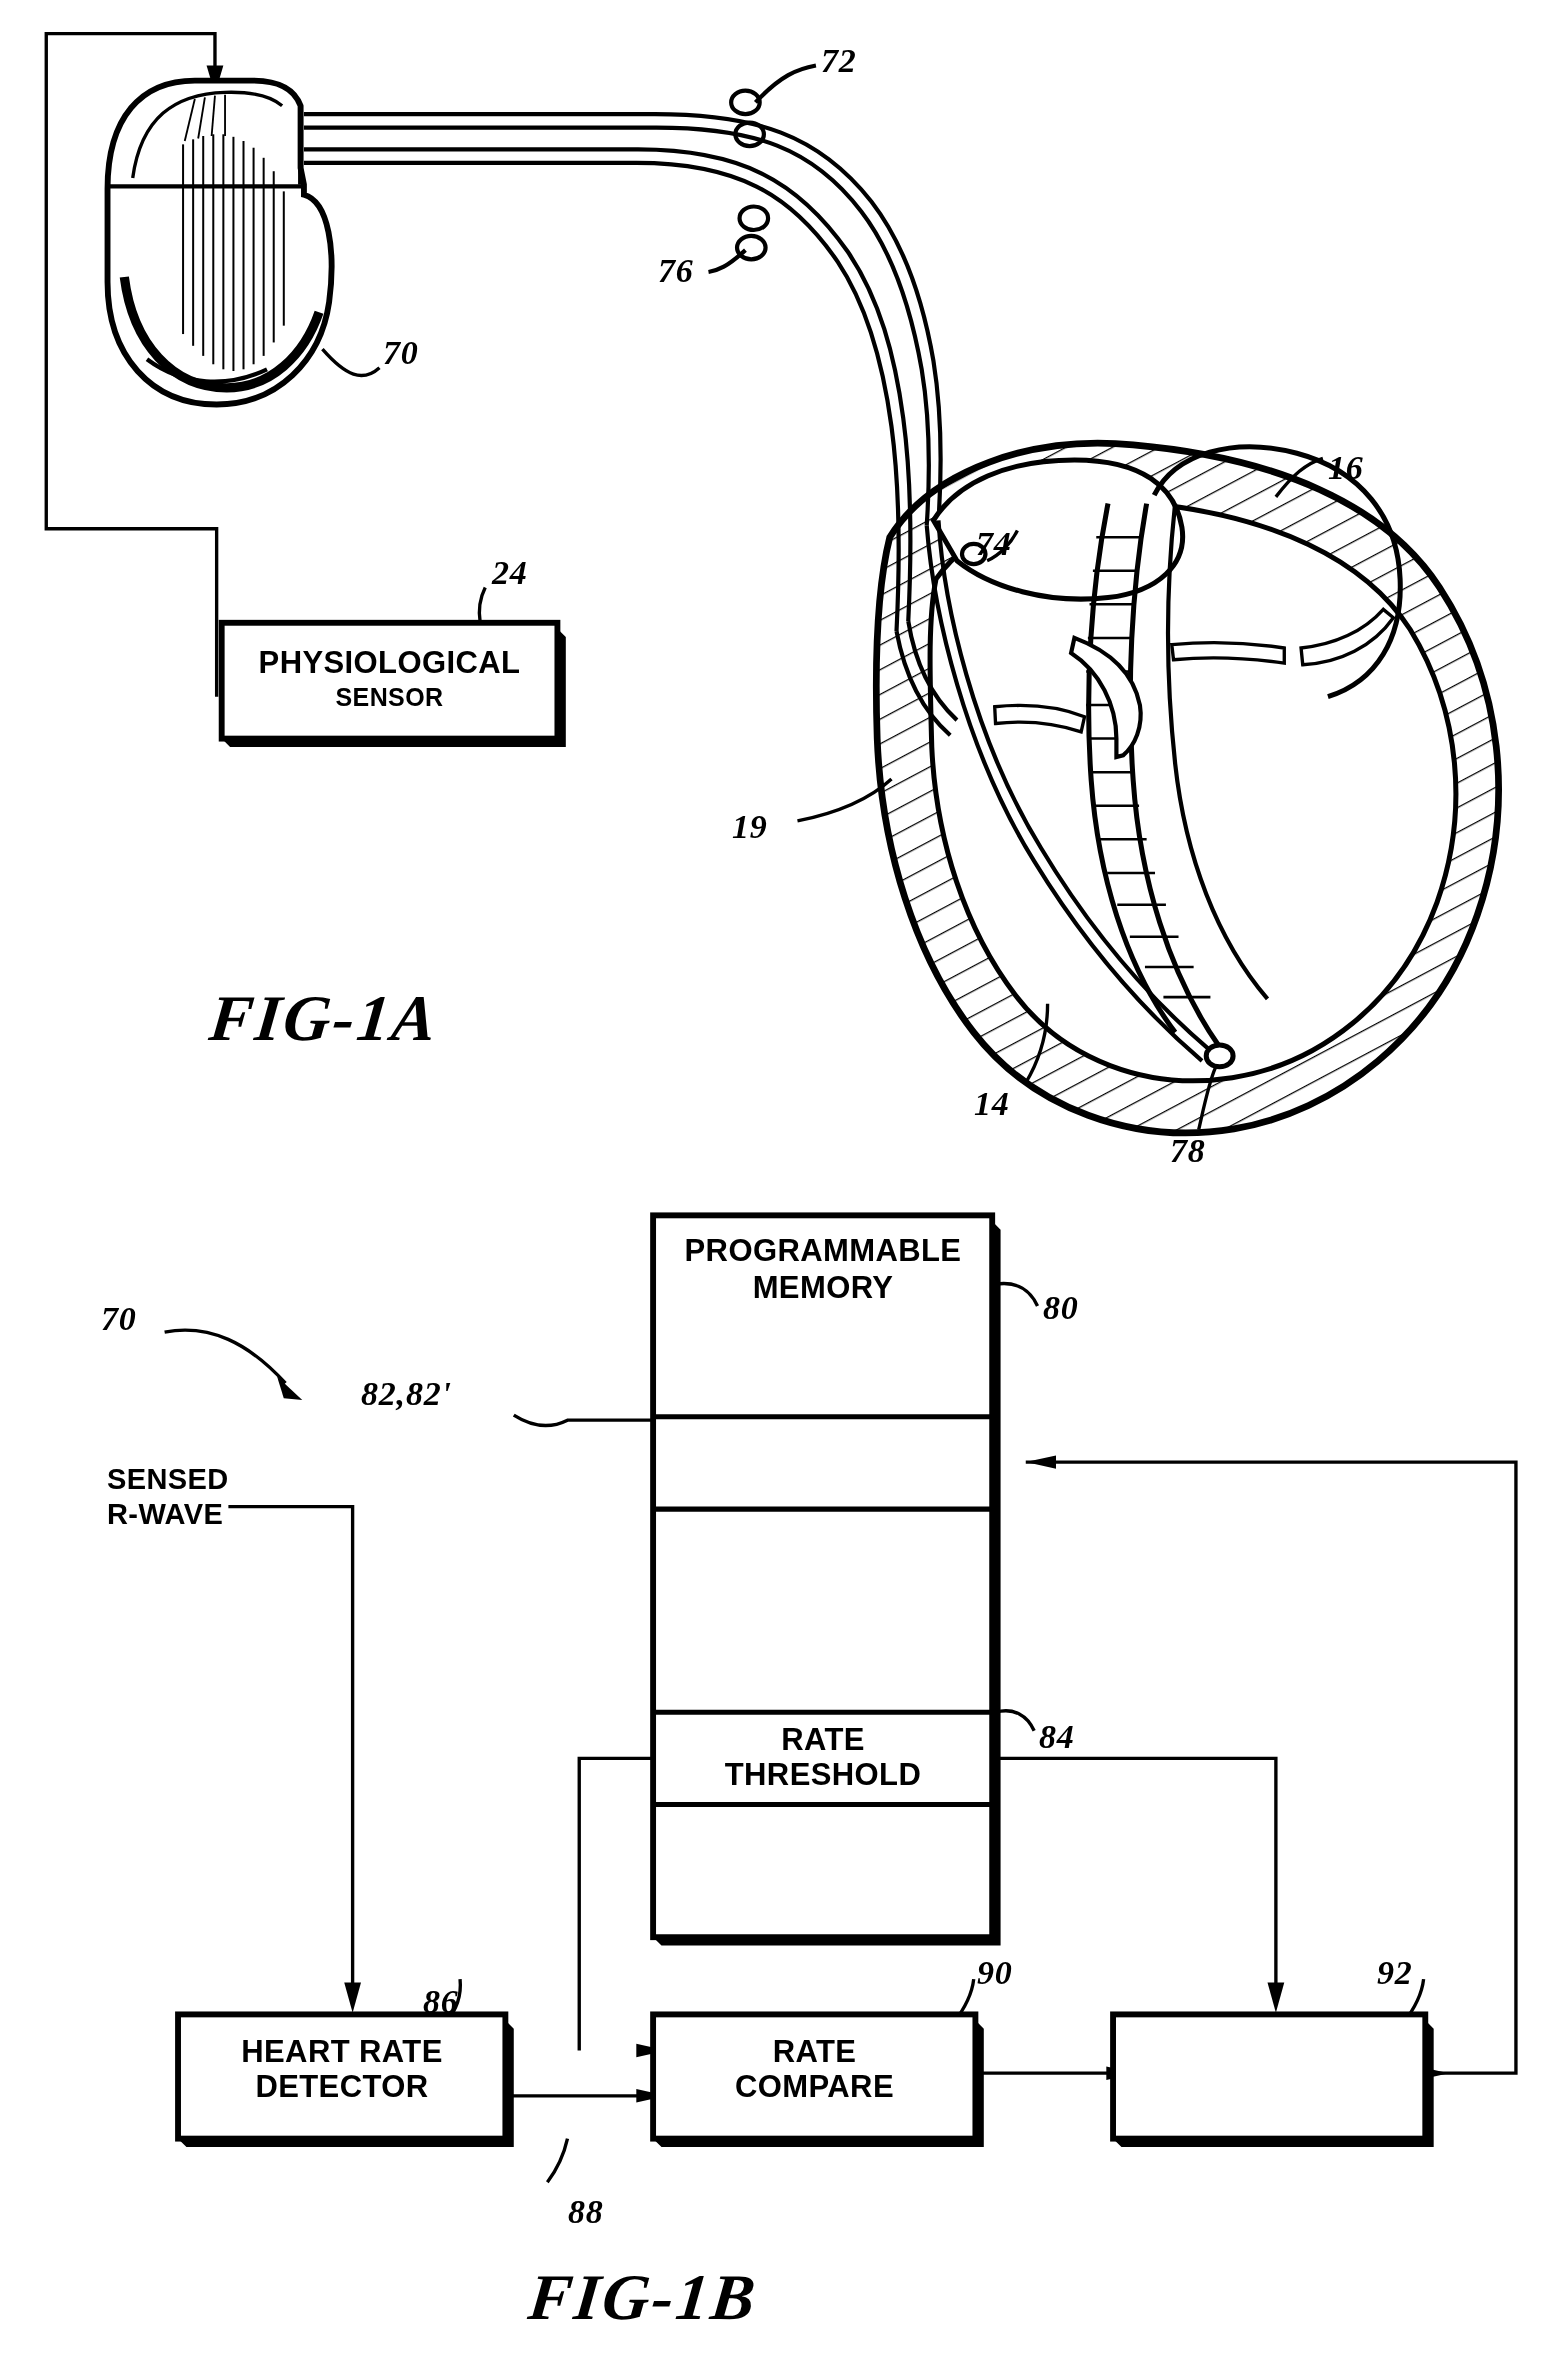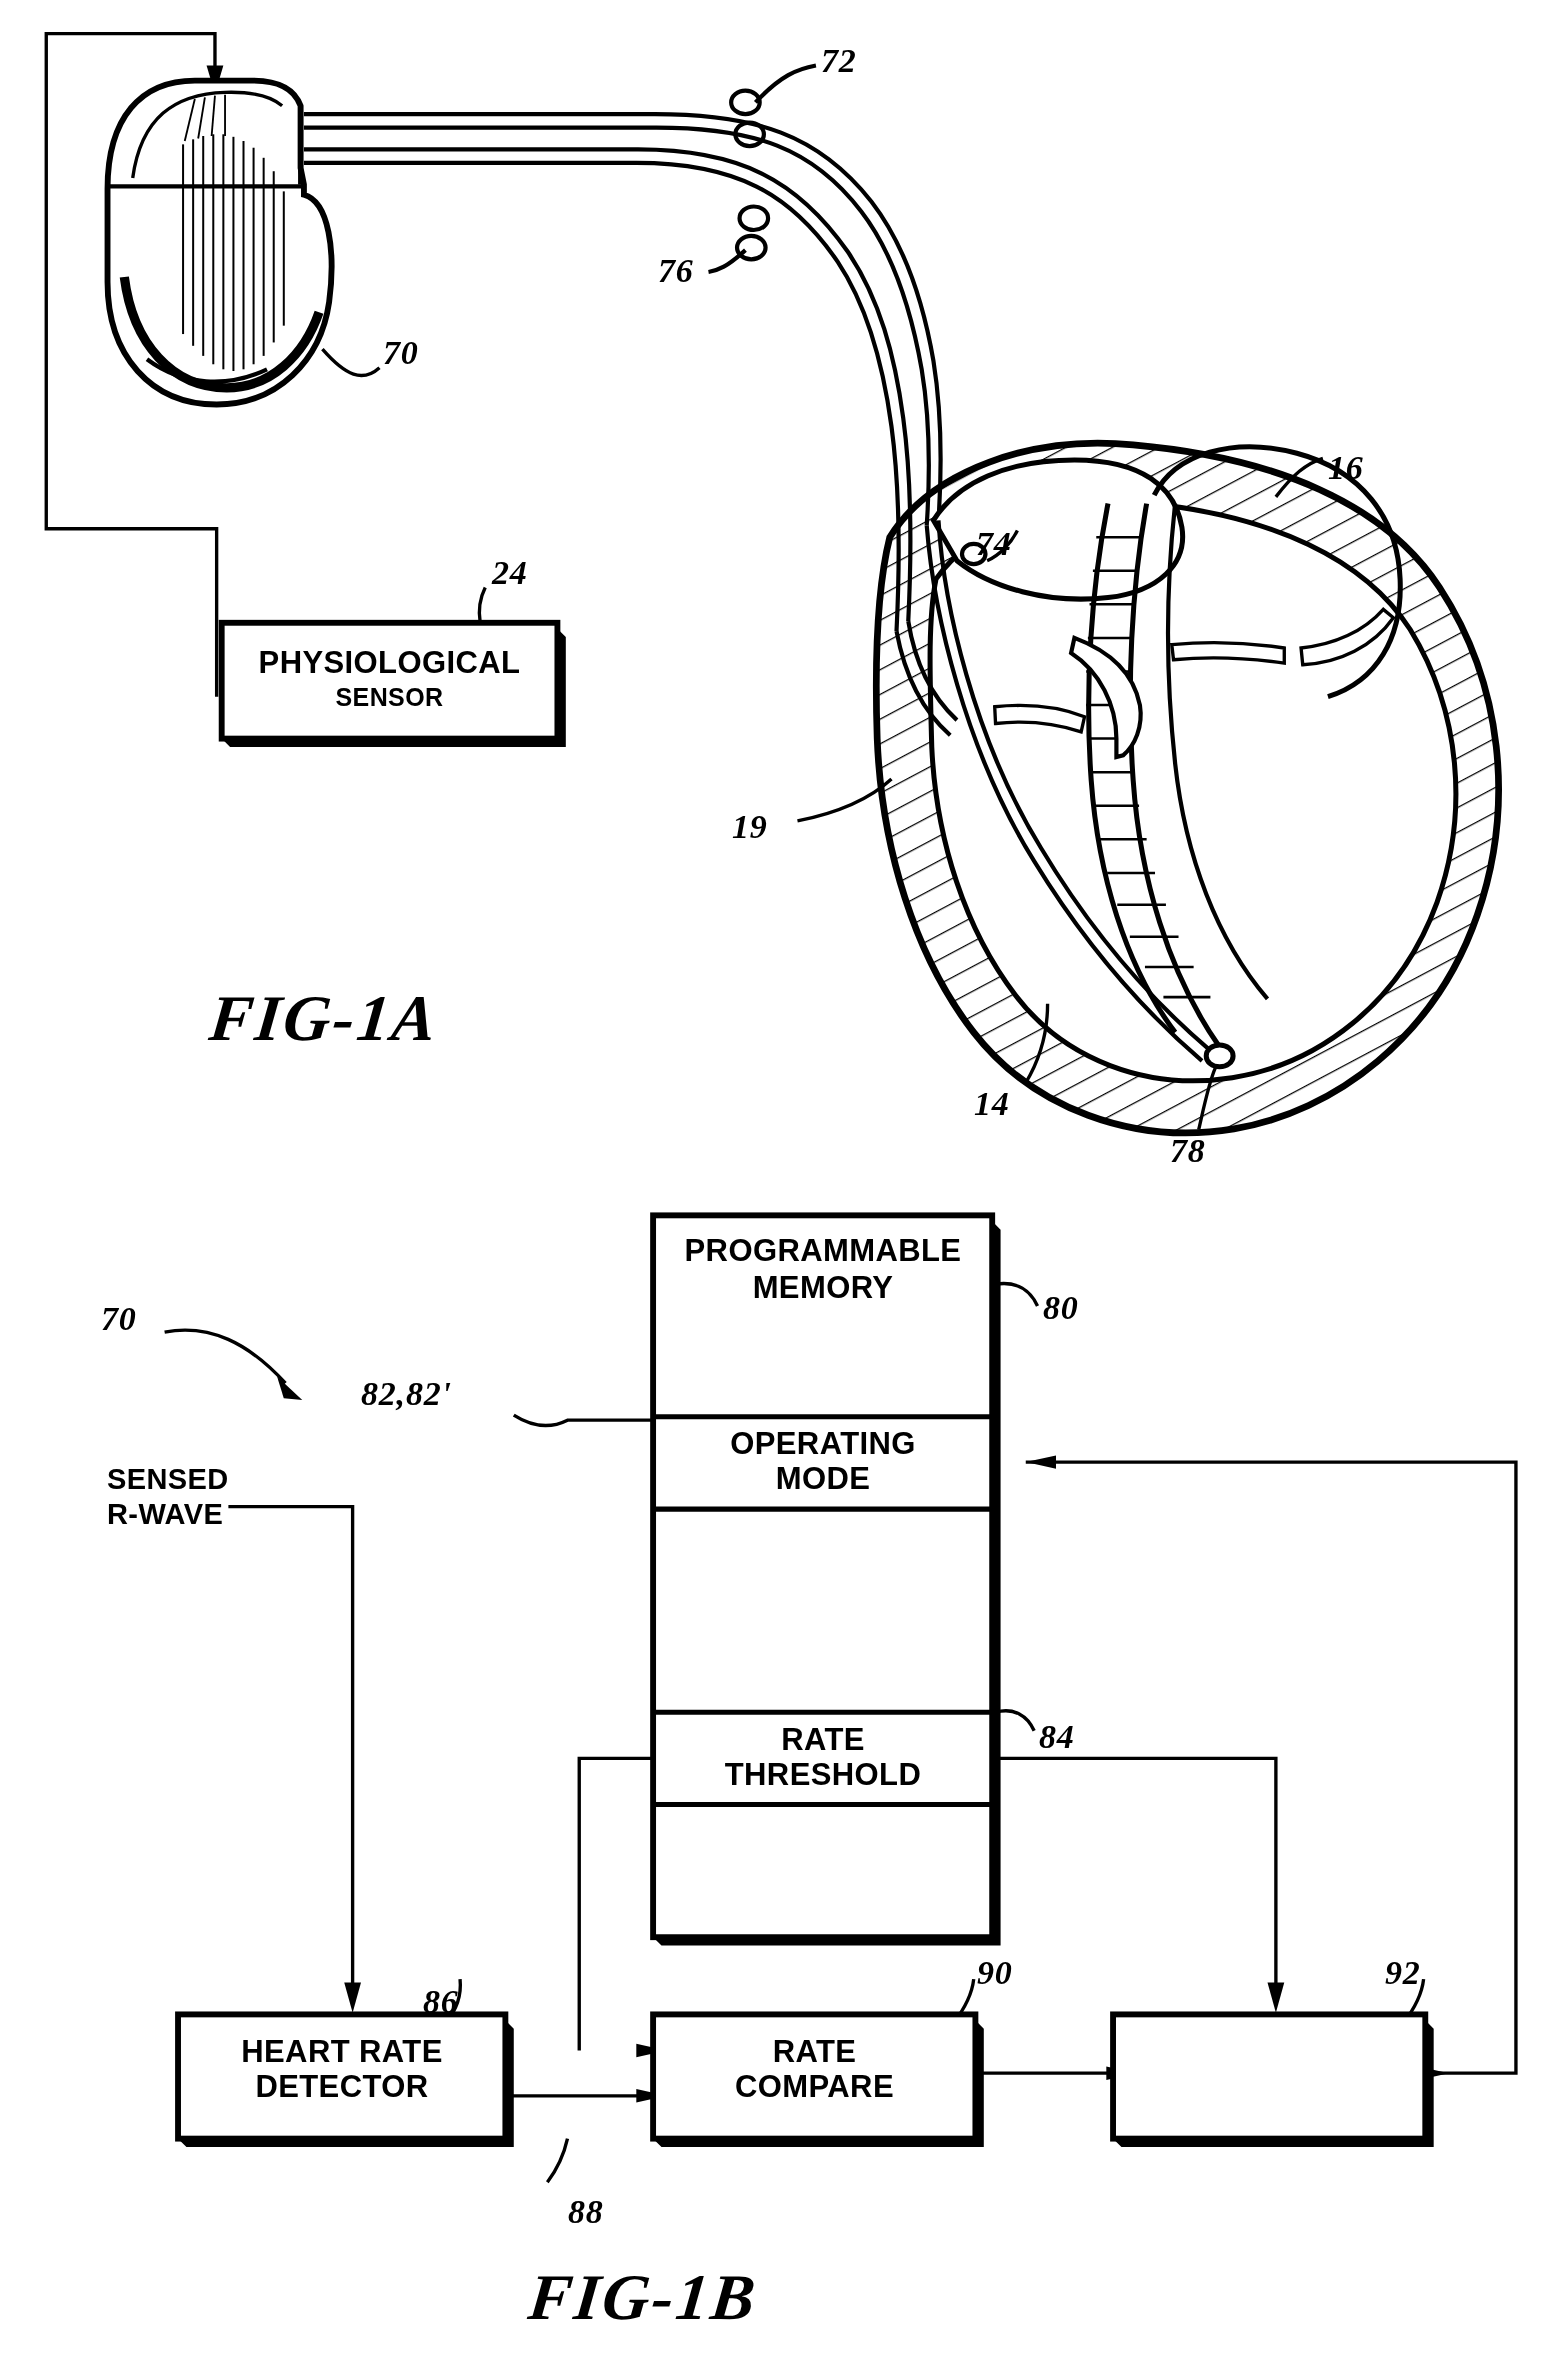--- a/index.html
+++ b/index.html
@@ -374,41 +374,39 @@
   <div class="ref" style="left:101px; top:1300px;">70</div>
 
   <div class="plain-text" style="left:60px; top:1462px; width:210px;">SENSED
 R-WAVE</div>
 
   <div class="box-label" style="left:655px; top:1234px; width:336px; font-size:31px;">PROGRAMMABLE</div>
   <div class="box-label" style="left:655px; top:1271px; width:336px; font-size:31px;">MEMORY</div>
 
   <div class="ref" style="left:1043px; top:1289px;">80</div>
 
-  <div class="box-label" style="left:655px; top:1427px; width:336px; font-size:31px;">OPERATING
-MODE</div>
 
   <div class="ref" style="left:361px; top:1375px;">82,82'</div>
 
   <div class="box-label" style="left:655px; top:1723px; width:336px; font-size:31px;">RATE
 THRESHOLD</div>
 
   <div class="ref" style="left:1039px; top:1718px;">84</div>
 
   <div class="box-label" style="left:180px; top:2035px; width:324px; font-size:31px;">HEART RATE
 DETECTOR</div>
 
   <div class="ref" style="left:423px; top:1956px;margin-top:27px;">86</div>
 
   <div class="box-label" style="left:655px; top:2035px; width:319px; font-size:31px;">RATE
 COMPARE</div>
 
   <div class="ref" style="left:977px; top:1954px;">90</div>
 
 
-  <div class="ref" style="left:1377px; top:1954px;margin-left:8px;">92</div>
+  <div class="ref" style="left:1377px; top:1954px;">92</div>
 
   <div class="ref" style="left:568px; top:2193px;">88</div>
 
   <div class="figlabel" style="left:529px; top:2260px;">FIG-1B</div>
 
 </div>
 
 
 </body></html>

